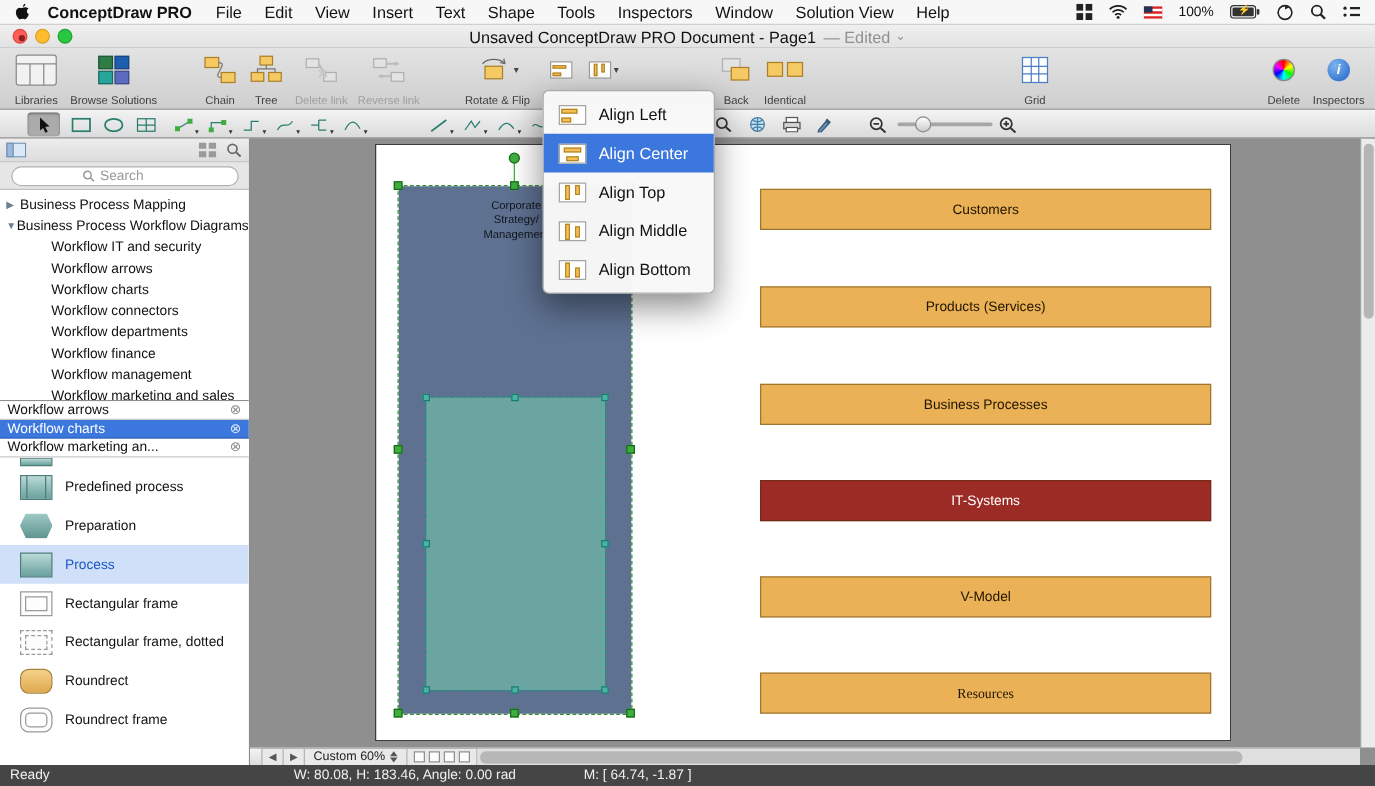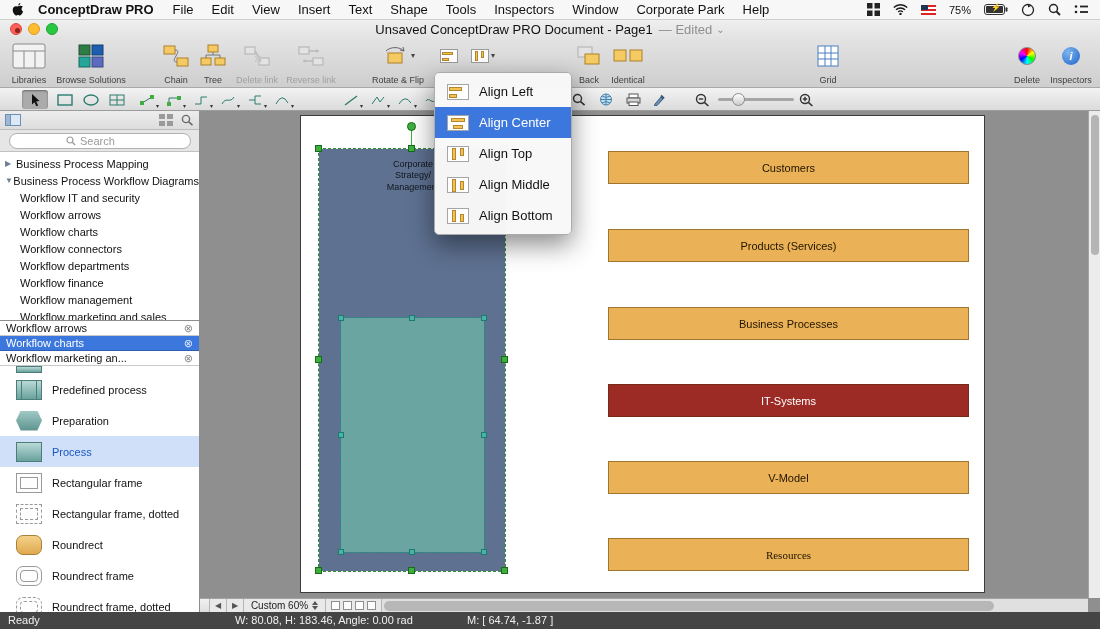--- a/index.html
+++ b/index.html
@@ -50,21 +50,21 @@
 #sidebar{left:0;top:111px;width:200px;height:501px;background:#f1f1f1;border-right:1px solid #8d8d8d;z-index:5}
 #sb-iconrow{position:absolute;left:0;top:0;width:100%;height:19px;background:linear-gradient(#ededed,#dddddd);border-bottom:1px solid #bdbdbd;display:flex;align-items:center;padding:0 5px}
 #sb-iconrow .right{margin-left:auto;display:flex;gap:8px;align-items:center}
 #sb-search{position:absolute;left:0;top:19px;width:100%;height:22px;background:#e6e6e6;border-bottom:1px solid #c1c1c1}
 .searchbox{position:absolute;left:9px;top:3px;width:182px;height:16px;background:#fff;border:1px solid #b2b2b2;border-radius:9px;display:flex;align-items:center;justify-content:center;gap:4px}
 .searchbox input{border:none;outline:none;width:54px;font-size:11px;font-family:inherit;color:#333;background:transparent}
 .searchbox input::placeholder{color:#9a9a9a}
 #sb-tree{position:absolute;left:0;top:41px;width:100%;height:168px;background:#fff;overflow:hidden;font-size:11px}
 .trow{position:absolute;left:0;width:100%;height:17px;display:flex;align-items:center;white-space:nowrap}
 .trow .tri{width:11px;margin-left:5px;font-size:8px;color:#6d7f95}
-.trow.child{padding-left:20px}
+.trow.child{padding-left:41px}
 #sb-tabs{position:absolute;left:0;top:209px;width:100%;height:46px;border-top:1px solid #8d8d8d;background:#fff;font-size:11px;z-index:3}
 .tabrow{position:absolute;left:0;width:100%;height:15px;display:flex;align-items:center;padding:0 6px;border-bottom:1px solid #c9c9c9;background:#fff;white-space:nowrap}
 .tabrow.sel{background:#3b77dd;color:#fff;border-bottom-color:#2c5eb2}
 .tabclose{margin-left:auto;font-size:11px;color:#8a8a8a;line-height:1}
 .tabrow.sel .tabclose{color:#dfe9ff}
 #sb-shapes{position:absolute;left:0;top:255px;width:100%;height:246px;background:#fff;overflow:hidden;font-size:11px}
 .srow{position:absolute;left:0;width:100%;height:31px;display:flex;align-items:center;gap:10px;padding-left:16px}
 .srow.sel{background:#cfe0f8}
 .srow.sel .slab{color:#1d56c4}
 .sic{width:26px;height:20px;flex:0 0 auto;position:relative}
@@ -130,21 +130,21 @@
     <span class="m-app">ConceptDraw PRO</span>
     <span class="m-item">File</span>
     <span class="m-item">Edit</span>
     <span class="m-item">View</span>
     <span class="m-item">Insert</span>
     <span class="m-item">Text</span>
     <span class="m-item">Shape</span>
     <span class="m-item">Tools</span>
     <span class="m-item">Inspectors</span>
     <span class="m-item">Window</span>
-    <span class="m-item">Corporate Park</span>
+    <span class="m-item">Solution View</span>
     <span class="m-item">Help</span>
     <div class="mb-right">
       <span class="mbi">
           <svg width="13" height="13">
             <rect x="0" y="0" width="5.5" height="5.5" fill="#222"></rect>
             <rect x="7.5" y="0" width="5.5" height="5.5" fill="#222"></rect>
             <rect x="0" y="7.5" width="5.5" height="5.5" fill="#222"></rect>
             <rect x="7.5" y="7.5" width="5.5" height="5.5" fill="#222"></rect>
           </svg>
         </span>
@@ -157,21 +157,21 @@
           </svg>
         </span>
       <span class="mbi">
           <svg width="15" height="10">
             <rect width="15" height="10" fill="#d22"></rect>
             <rect y="2" width="15" height="2" fill="#fff"></rect>
             <rect y="6" width="15" height="2" fill="#fff"></rect>
             <rect width="7" height="5" fill="#235"></rect>
           </svg>
         </span>
-      <span class="mb-batt">75%</span>
+      <span class="mb-batt">100%</span>
       <span class="mbi" style="position:relative">
           <svg width="24" height="11">
             <rect x="0.5" y="0.5" width="20" height="10" rx="2.5" fill="none" stroke="#333"></rect>
             <rect x="2" y="2" width="17" height="7" rx="1" fill="#333"></rect>
             <rect x="21.5" y="3.2" width="2" height="4.6" rx="1" fill="#333"></rect>
           </svg>
           <span style="position:absolute;left:7px;top:-1px;font-size:8px;color:#fff">⚡</span>
         </span>
       <span class="mbi">
           <svg width="14" height="14">
@@ -595,26 +595,20 @@
         </div>
       <div class="srow" style="top:163px">
           <span class="sic ic-round"></span>
           <span class="slab">Roundrect</span>
         </div>
       <div class="srow" style="top:194px">
           <span class="sic ic-roundf">
             <span class="inner"></span>
           </span>
           <span class="slab">Roundrect frame</span>
-        </div>
-      <div class="srow" style="top:225px">
-          <span class="sic ic-roundf dotted">
-            <span class="inner"></span>
-          </span>
-          <span class="slab">Roundrect frame, dotted</span>
         </div>
     </div>
   </div>
 
   <div class="abs" id="canvas">
     <div id="page">
       <div class="bar" style="top: 35px; background: rgb(234, 177, 86); color: rgb(32, 21, 0);">
           <span>Customers</span>
         </div>
       <div class="bar" style="top: 113px; background: rgb(234, 177, 86); color: rgb(32, 21, 0);">

